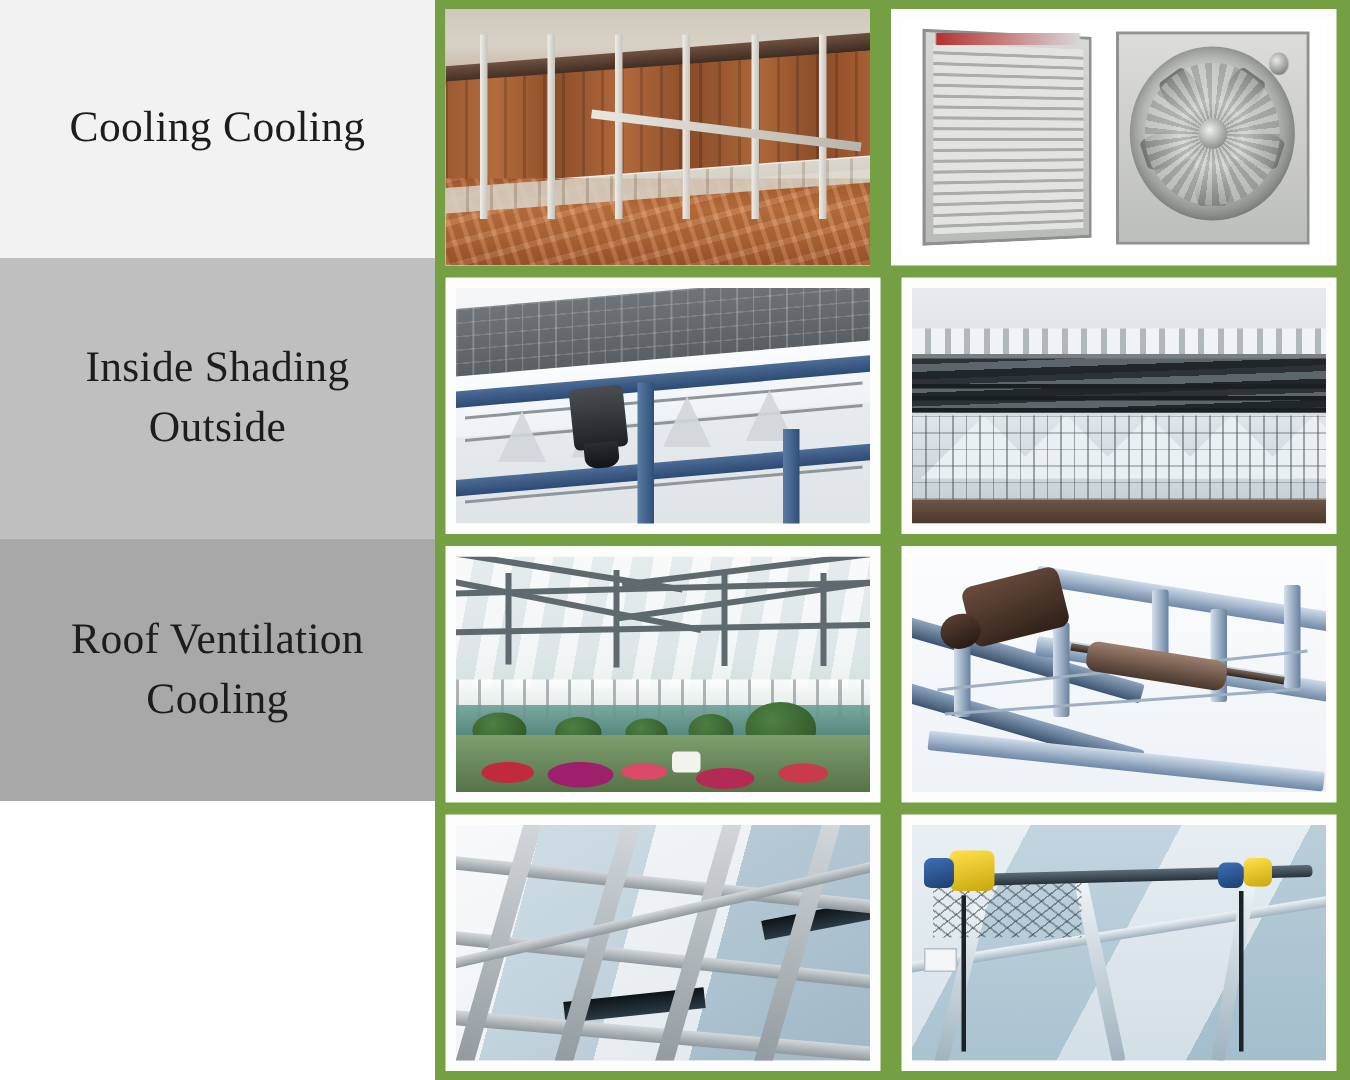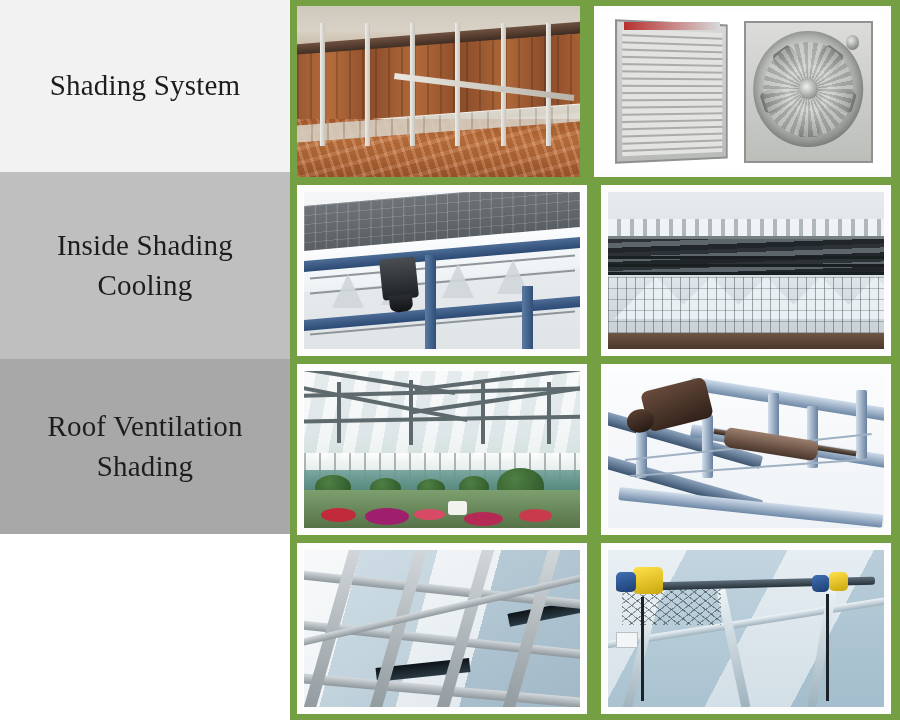--- a/index.html
+++ b/index.html
@@ -189,30 +189,30 @@
   .rvm-box{position:absolute;width:7%;height:9%;background:#f3f5f6;border:1px solid #b7c1c7;}
 </style>
 </head>
 <body>
 
 <div class="sheet">
 
   <div class="label-col">
 
     <div class="label-cell" style="background:#f2f2f2;height:172px;">
-      <span class="label-text">Shading System</span>
+      <span class="label-text">Cooling Cooling</span>
     </div>
 
 
     <div class="label-cell" style="background:#bfbfbf;height:187px;">
-      <span class="label-text">Inside Shading Cooling</span>
+      <span class="label-text">Inside Shading Outside</span>
     </div>
 
     <div class="label-cell" style="background:#a8a8a8;height:175px;">
-      <span class="label-text">Roof Ventilation Shading</span>
+      <span class="label-text">Roof Ventilation Cooling</span>
     </div>
 
   </div>
 
   <div class="grid-col">
 
     <div class="grid-row">
 
       <div class="cell">
         <div class="ph">

